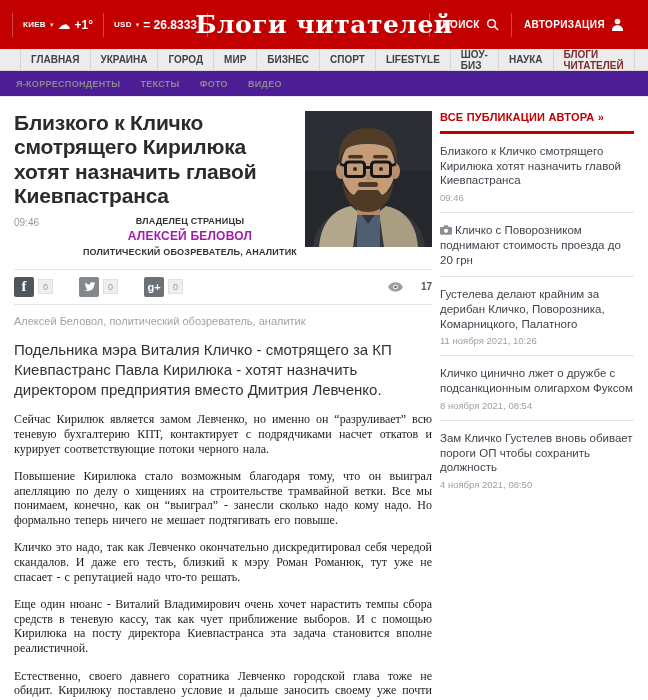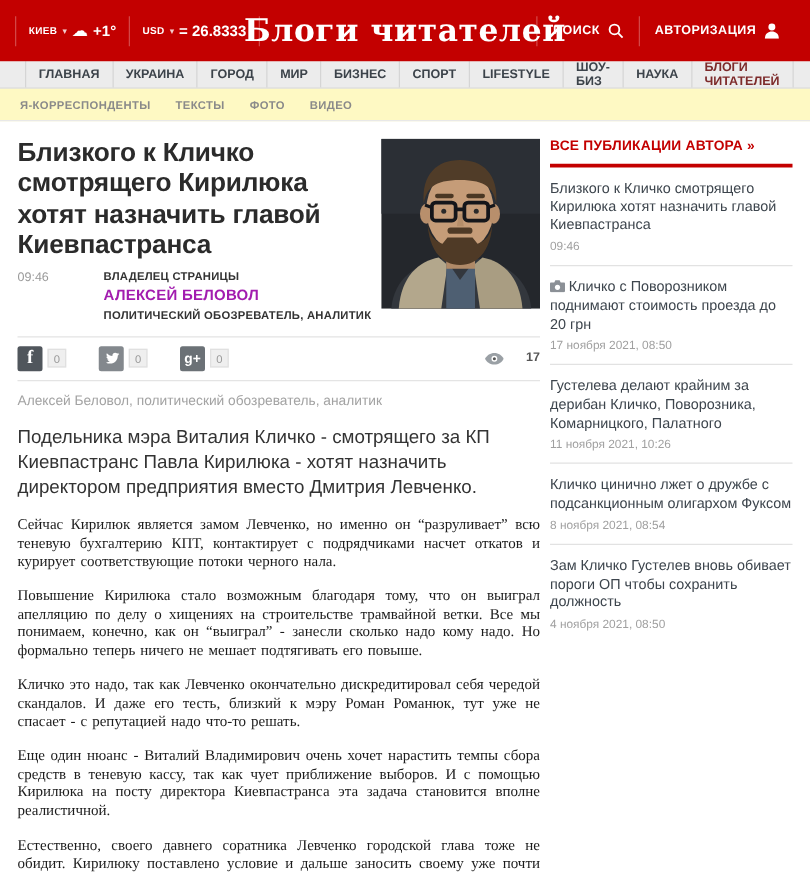--- a/index.html
+++ b/index.html
@@ -21,35 +21,35 @@
   .tb-btn { display:flex; align-items:center; gap:6px; font-size:10px; font-weight:bold; letter-spacing:.4px; padding:0 12px; height:24px; border-left:1px solid rgba(255,255,255,.28); cursor:pointer; }
 
   
   .mainnav { background:#ececec; border-bottom:1px solid #d8d8d8; display:flex; align-items:stretch; height:22px; }
   .nav-item { font-size:10px; font-weight:bold; color:#3c434a; padding:0 10px; display:flex; align-items:center; border-right:1px solid #d5d5d5; cursor:pointer; }
   .nav-item:first-child { border-left:1px solid #d5d5d5; margin-left:20px; }
   .nav-item.active { color:#7d2b2b; }
   .nav-all { margin-left:auto; display:flex; align-items:center; gap:3px; font-size:8px; font-weight:bold; color:#555; padding:0 14px; cursor:pointer; }
 
   
-  .subnav { background:#fef9c3; border-bottom:1px solid #e8e8e8; display:flex; gap:20px; padding:8px 16px 7px; }
+  .subnav { background:#4c1d95; border-bottom:1px solid #e8e8e8; display:flex; gap:20px; padding:8px 16px 7px; }
   .subnav-item { font-size:9px; font-weight:bold; color:#8a8a8a; letter-spacing:.3px; cursor:pointer; }
 
   
   .content { display:flex; padding:14px 14px 0; }
   .main-col { width:418px; }
   .sidebar { width:194px; margin-left:8px; }
 
   
   .article-head { display:flex; }
   .head-left { flex:1; padding-right:8px; }
   h1.article-title { font-size:21px; line-height:1.16; color:#2b2b2b; max-width:302px; letter-spacing:-.2px; }
   .meta-row { display:flex; justify-content:space-between; align-items:flex-start; margin-top:7px; }
   .article-time { font-size:10px; color:#999; padding-top:2px; }
-  .owner-block { text-align:left; line-height:1.45; }
+  .owner-block { text-align:center; line-height:1.45; }
   .owner-label { font-size:9px; font-weight:bold; color:#333; letter-spacing:.2px; }
   .owner-name { font-size:12px; font-weight:bold; color:#a21caf; letter-spacing:.2px; }
   .owner-role { font-size:9px; font-weight:bold; color:#333; letter-spacing:.2px; }
   .photo { width:127px; height:136px; flex:0 0 auto; }
 
   
   .share-row { margin-top:10px; border-top:1px solid #e4e4e4; border-bottom:1px solid #e4e4e4; padding:7px 0; display:flex; align-items:center; }
   .share-group { display:flex; align-items:center; margin-right:26px; }
   .share-btn { width:20px; height:20px; border-radius:2px; display:flex; align-items:center; justify-content:center; color:#fff; cursor:pointer; }
   .share-btn.fb { background:#50565c; font-family:"Liberation Serif", serif; font-weight:bold; font-size:15px; }
@@ -230,21 +230,20 @@
         <div class="sb-date">09:46</div>
       </div>
 
       <div class="sb-item">
         <div class="sb-title">
           <span class="cam"><svg width="12" height="10" viewBox="0 0 14 11">
                 <path d="M5,0 L9,0 L10,2 L13,2 C13.6,2 14,2.4 14,3 L14,10 C14,10.6 13.6,11 13,11 L1,11 C0.4,11 0,10.6 0,10 L0,3 C0,2.4 0.4,2 1,2 L4,2 Z" fill="#8b9096"></path>
                 <circle cx="7" cy="6.5" r="2.4" fill="#fff"></circle>
               </svg></span><span>Кличко с Поворозником поднимают стоимость проезда до 20 грн</span>
         </div>
-        <div class="sb-date">17 ноября 2021, 08:50</div>
       </div>
 
       <div class="sb-item">
         <div class="sb-title">Густелева делают крайним за дерибан Кличко, Поворозника, Комарницкого, Палатного</div>
         <div class="sb-date">11 ноября 2021, 10:26</div>
       </div>
 
       <div class="sb-item">
         <div class="sb-title">Кличко цинично лжет о дружбе с подсанкционным олигархом Фуксом</div>
         <div class="sb-date">8 ноября 2021, 08:54</div>

